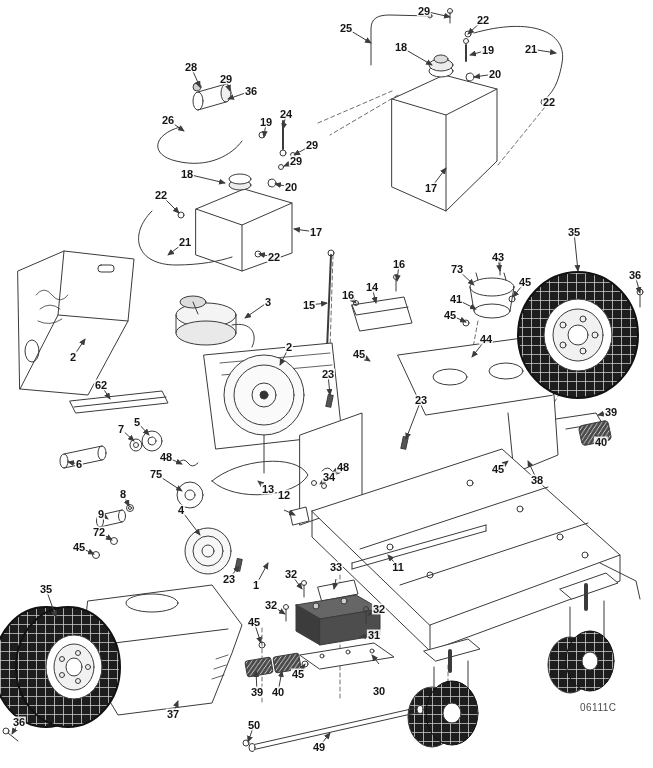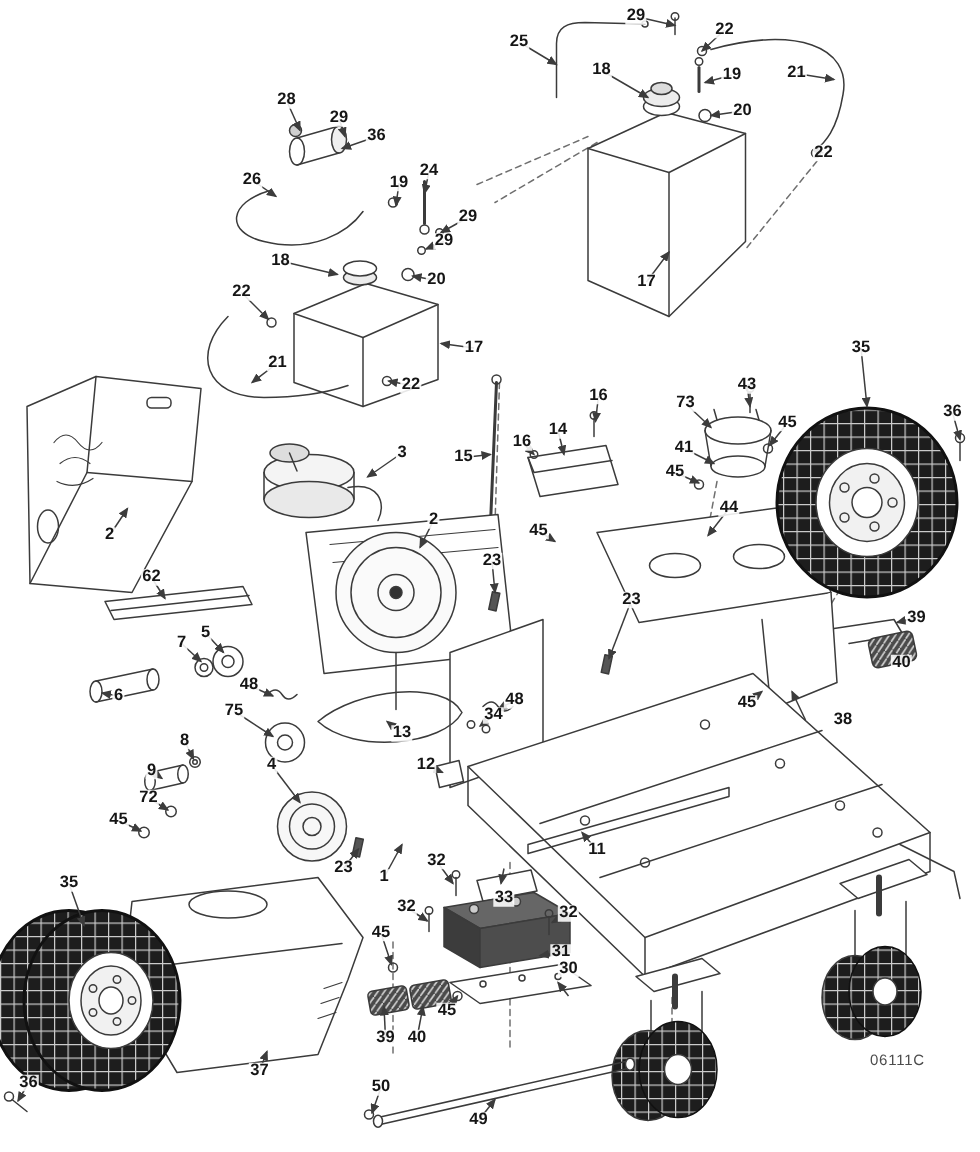--- a/index.html
+++ b/index.html
@@ -423,42 +423,42 @@
       <span class="callout" style="left: 611px; top: 409px;">39</span>
       <span class="callout" style="left: 101px; top: 382px;">62</span>
       <span class="callout" style="left: 328px; top: 371px;">23</span>
       <span class="callout" style="left: 421px; top: 397px;">23</span>
       <span class="callout" style="left: 601px; top: 439px;">40</span>
       <span class="callout" style="left: 121px; top: 426px;">7</span>
       <span class="callout" style="left: 137px; top: 419px;">5</span>
       <span class="callout" style="left: 166px; top: 454px;">48</span>
       <span class="callout" style="left: 343px; top: 464px;">48</span>
       <span class="callout" style="left: 498px; top: 466px;">45</span>
-      <span class="callout" style="left: 562px; top: 477px;">38</span>
+      <span class="callout" style="left: 537px; top: 477px;">38</span>
       <span class="callout" style="left: 79px; top: 461px;">6</span>
       <span class="callout" style="left: 156px; top: 471px;">75</span>
       <span class="callout" style="left: 329px; top: 474px;">34</span>
       <span class="callout" style="left: 268px; top: 486px;">13</span>
       <span class="callout" style="left: 123px; top: 491px;">8</span>
-      <span class="callout" style="left: 284px; top: 507px;">12</span>
+      <span class="callout" style="left: 284px; top: 492px;">12</span>
       <span class="callout" style="left: 181px; top: 507px;">4</span>
       <span class="callout" style="left: 101px; top: 511px;">9</span>
       <span class="callout" style="left: 99px; top: 529px;">72</span>
       <span class="callout" style="left: 79px; top: 544px;">45</span>
       <span class="callout" style="left: 398px; top: 564px;">11</span>
       <span class="callout" style="left: 229px; top: 576px;">23</span>
       <span class="callout" style="left: 256px; top: 582px;">1</span>
       <span class="callout" style="left: 291px; top: 571px;">32</span>
-      <span class="callout" style="left: 336px; top: 596px;">33</span>
+      <span class="callout" style="left: 336px; top: 564px;">33</span>
       <span class="callout" style="left: 271px; top: 602px;">32</span>
       <span class="callout" style="left: 379px; top: 606px;">32</span>
       <span class="callout" style="left: 46px; top: 586px;">35</span>
       <span class="callout" style="left: 374px; top: 632px;">31</span>
       <span class="callout" style="left: 254px; top: 619px;">45</span>
-      <span class="callout" style="left: 379px; top: 643px;">30</span>
+      <span class="callout" style="left: 379px; top: 688px;">30</span>
       <span class="callout" style="left: 257px; top: 689px;">39</span>
       <span class="callout" style="left: 278px; top: 689px;">40</span>
       <span class="callout" style="left: 298px; top: 671px;">45</span>
       <span class="callout" style="left: 173px; top: 711px;">37</span>
       <span class="callout" style="left: 19px; top: 719px;">36</span>
       <span class="callout" style="left: 254px; top: 722px;">50</span>
       <span class="callout" style="left: 319px; top: 744px;">49</span>
     </div>
 
   <span class="diagram-code">06111C</span>

